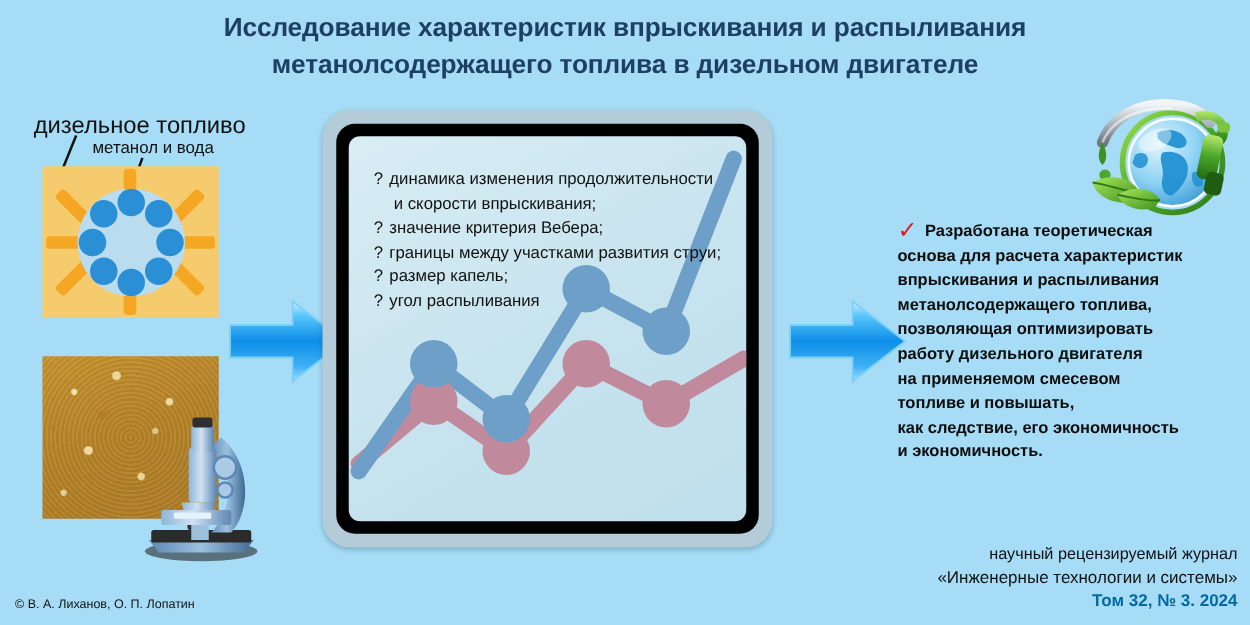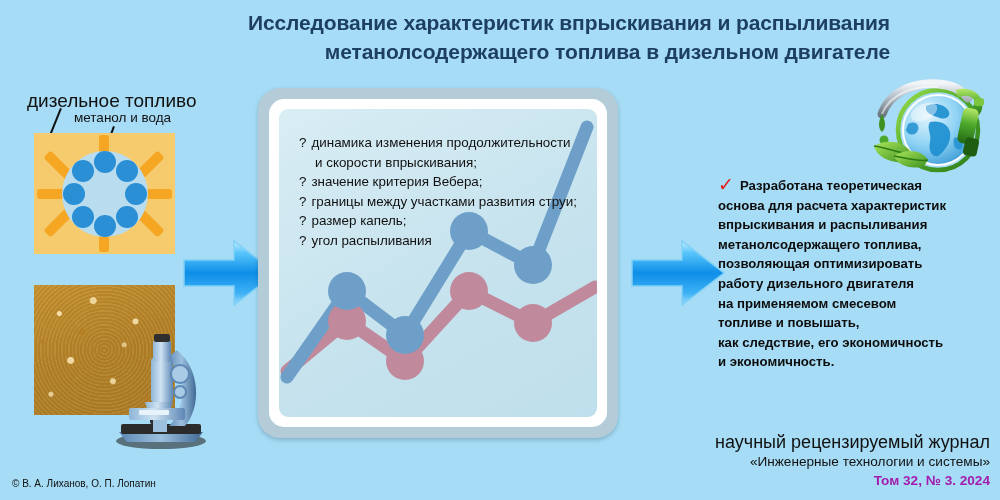--- a/index.html
+++ b/index.html
@@ -7,21 +7,21 @@
     width:1000px;height:500px;overflow:hidden;
     background:#a6dcf5;
     font-family:"Liberation Sans","DejaVu Sans",sans-serif;
     position:relative;
   }
   .stage{position:absolute;left:0;top:0;width:1000px;height:500px;}
 
   
   #title{
     position:absolute;left:110px;top:8px;width:780px;
-    text-align:right;color:#1d3f61;
+    text-align:center;color:#1d3f61;
     font-size:21px;font-weight:bold;line-height:29px;
     letter-spacing:-0.1px;
   }
   #title .l2{display:block;}
 
   
   #nozzle-card{position:absolute;left:34px;top:133px;width:141px;height:121px;background:#f5cb6e;}
   #nozzle-core{position:absolute;left:50%;top:50%;width:86px;height:86px;margin:-43px 0 0 -43px;
     border-radius:50%;background:#b9dcef;}
   .hole{position:absolute;width:22px;height:22px;border-radius:50%;background:#2a8fd4;}
@@ -53,44 +53,44 @@
   #microscope{position:absolute;left:105px;top:320px;width:110px;height:130px;}
 
   
   .arrow{position:absolute;}
 
   
   #panel{position:absolute;left:258px;top:88px;width:360px;height:350px;
     border-radius:22px;background:#b4ccd8;
     box-shadow:0 2px 4px rgba(40,70,90,.28);}
   #panel-inner{position:absolute;left:11px;top:11px;width:338px;height:328px;
-    border-radius:15px;background:#ffffff;}
+    border-radius:15px;background:#000000;}
   #panel-plot{position:absolute;left:10px;top:10px;width:318px;height:308px;
     border-radius:9px;overflow:hidden;
     background:linear-gradient(150deg,#d9edf4 0%,#c6e3ee 55%,#bfdfec 100%);}
   #chart-svg{position:absolute;left:0;top:0;}
   #bullets{position:absolute;left:20px;top:24px;width:300px;
     font-size:13.4px;color:#111;line-height:19.5px;z-index:3;}
   #bullets .b{white-space:nowrap;}
   #bullets .b .q{margin-right:5px;}
   #bullets .cont{padding-left:16px;white-space:nowrap;}
 
   
   #globe-logo{position:absolute;left:868px;top:68px;width:122px;height:105px;}
   #result{position:absolute;left:718px;top:174px;width:272px;
     font-size:13.2px;font-weight:bold;color:#0d0d0d;line-height:19.6px;}
   #result .check{color:#e01b1b;font-size:19px;font-weight:bold;margin-right:6px;
     position:relative;top:1px;}
   #result .ln{white-space:nowrap;}
 
   
   #journal{position:absolute;right:10px;bottom:10px;text-align:right;}
-  #journal .j1{font-size:18px;color:#111;line-height:19px;}
+  #journal .j1{font-size:13px;color:#111;line-height:19px;}
   #journal .j2{font-size:13.6px;font-weight:normal;color:#111;line-height:19px;}
-  #journal .j3{font-size:13.6px;font-weight:bold;color:#a21caf;line-height:19px;}
+  #journal .j3{font-size:13.6px;font-weight:bold;color:#0369a1;line-height:19px;}
   #copyright{position:absolute;left:12px;bottom:11px;font-size:10px;color:#111;}
 </style>
 </head>
 <body>
 
 <div class="stage">
 
   <div id="title">
     <span>Исследование характеристик впрыскивания и распыливания</span>
     <span class="l2">метанолсодержащего топлива в дизельном двигателе</span>

